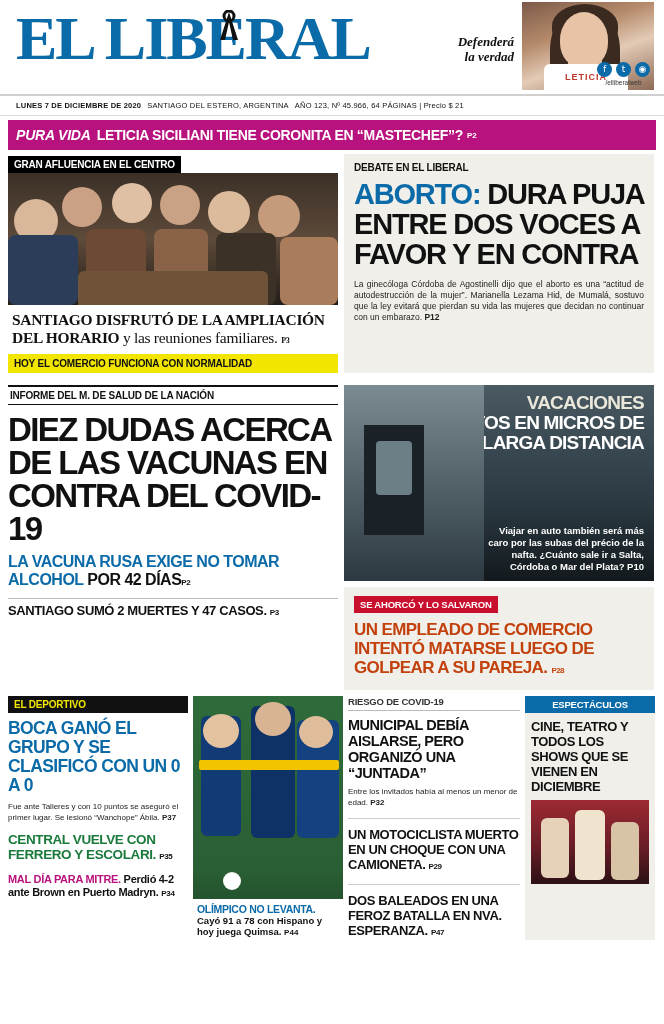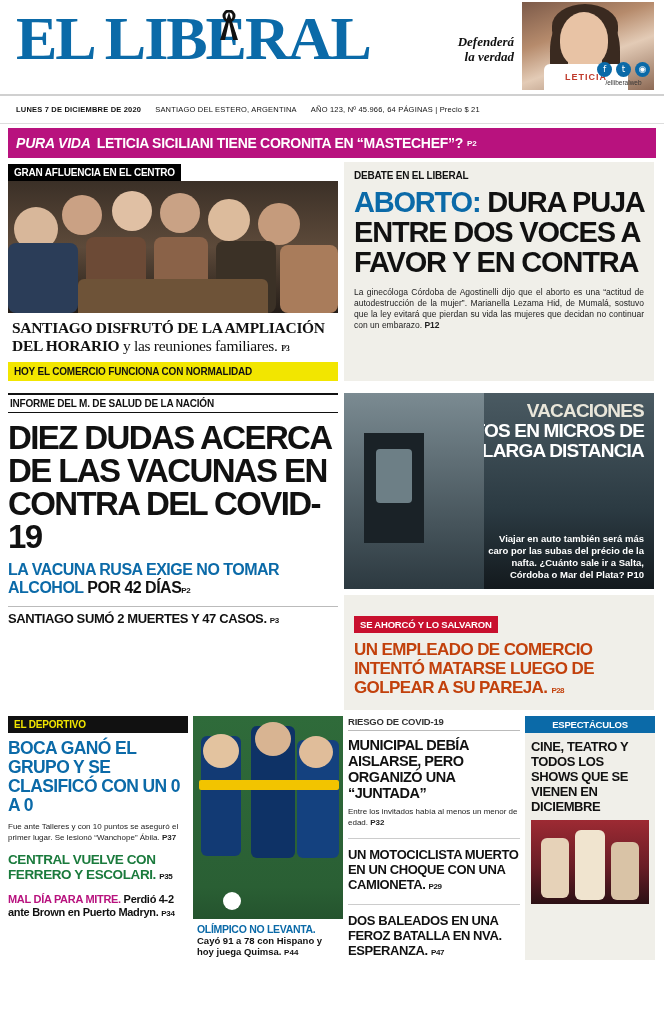--- a/index.html
+++ b/index.html
@@ -88,27 +88,27 @@
     width: 15px; height: 15px; border-radius: 50%;
     background: #0b6aa8; color:#fff;
     font-size: 9px; line-height: 15px; text-align:center;
     font-family: "DejaVu Sans", sans-serif;
   }
   .soc-label { font-size: 6.5px; color:#333; }
 
   
   .datebar {
     display:flex; align-items:center;
-    height: 28px;
+    height: 20px;
     padding: 0 16px;
     font-size: 7.5px;
     color: #111;
     letter-spacing: 0.2px;
     border-bottom: 1px solid #ddd;
-    gap: 14px;
+    gap: 6px;
   }
   .datebar b { font-weight: bold; }
 
   
   .puravida {
     display:flex; align-items:center;
     height: 30px;
     margin: 4px 8px 4px 8px;
     background: #b8127e;
     color: #fff;
@@ -218,21 +218,21 @@
   }
   .vac-t .l1 { font-size: 19px; line-height:20px; color:#e9e6da; }
   .vac-t .l2 { font-size: 19px; line-height:20px; color:#fff; }
   .vac-box {
     position:absolute; right: 10px; bottom: 8px; width: 165px;
     font-size: 9.5px; line-height: 12px; font-weight: bold;
     text-align: right; color:#fff;
   }
   .vac-box .ref { font-weight:bold; }
   .ahorco {
-    background:#f0efe9; padding: 19px 10px 10px 10px;
+    background:#f0efe9; padding: 7px 10px 10px 10px;
   }
   .kicker-red {
     display:inline-block; background:#c8102e; color:#fff;
     font-size: 9.5px; font-weight: bold; padding: 3px 6px;
     letter-spacing:-0.2px;
   }
   .ahorco-h {
     font-weight: bold; font-size: 17px; line-height: 19px;
     color:#c2410c; margin-top: 7px; letter-spacing:-0.6px;
   }

